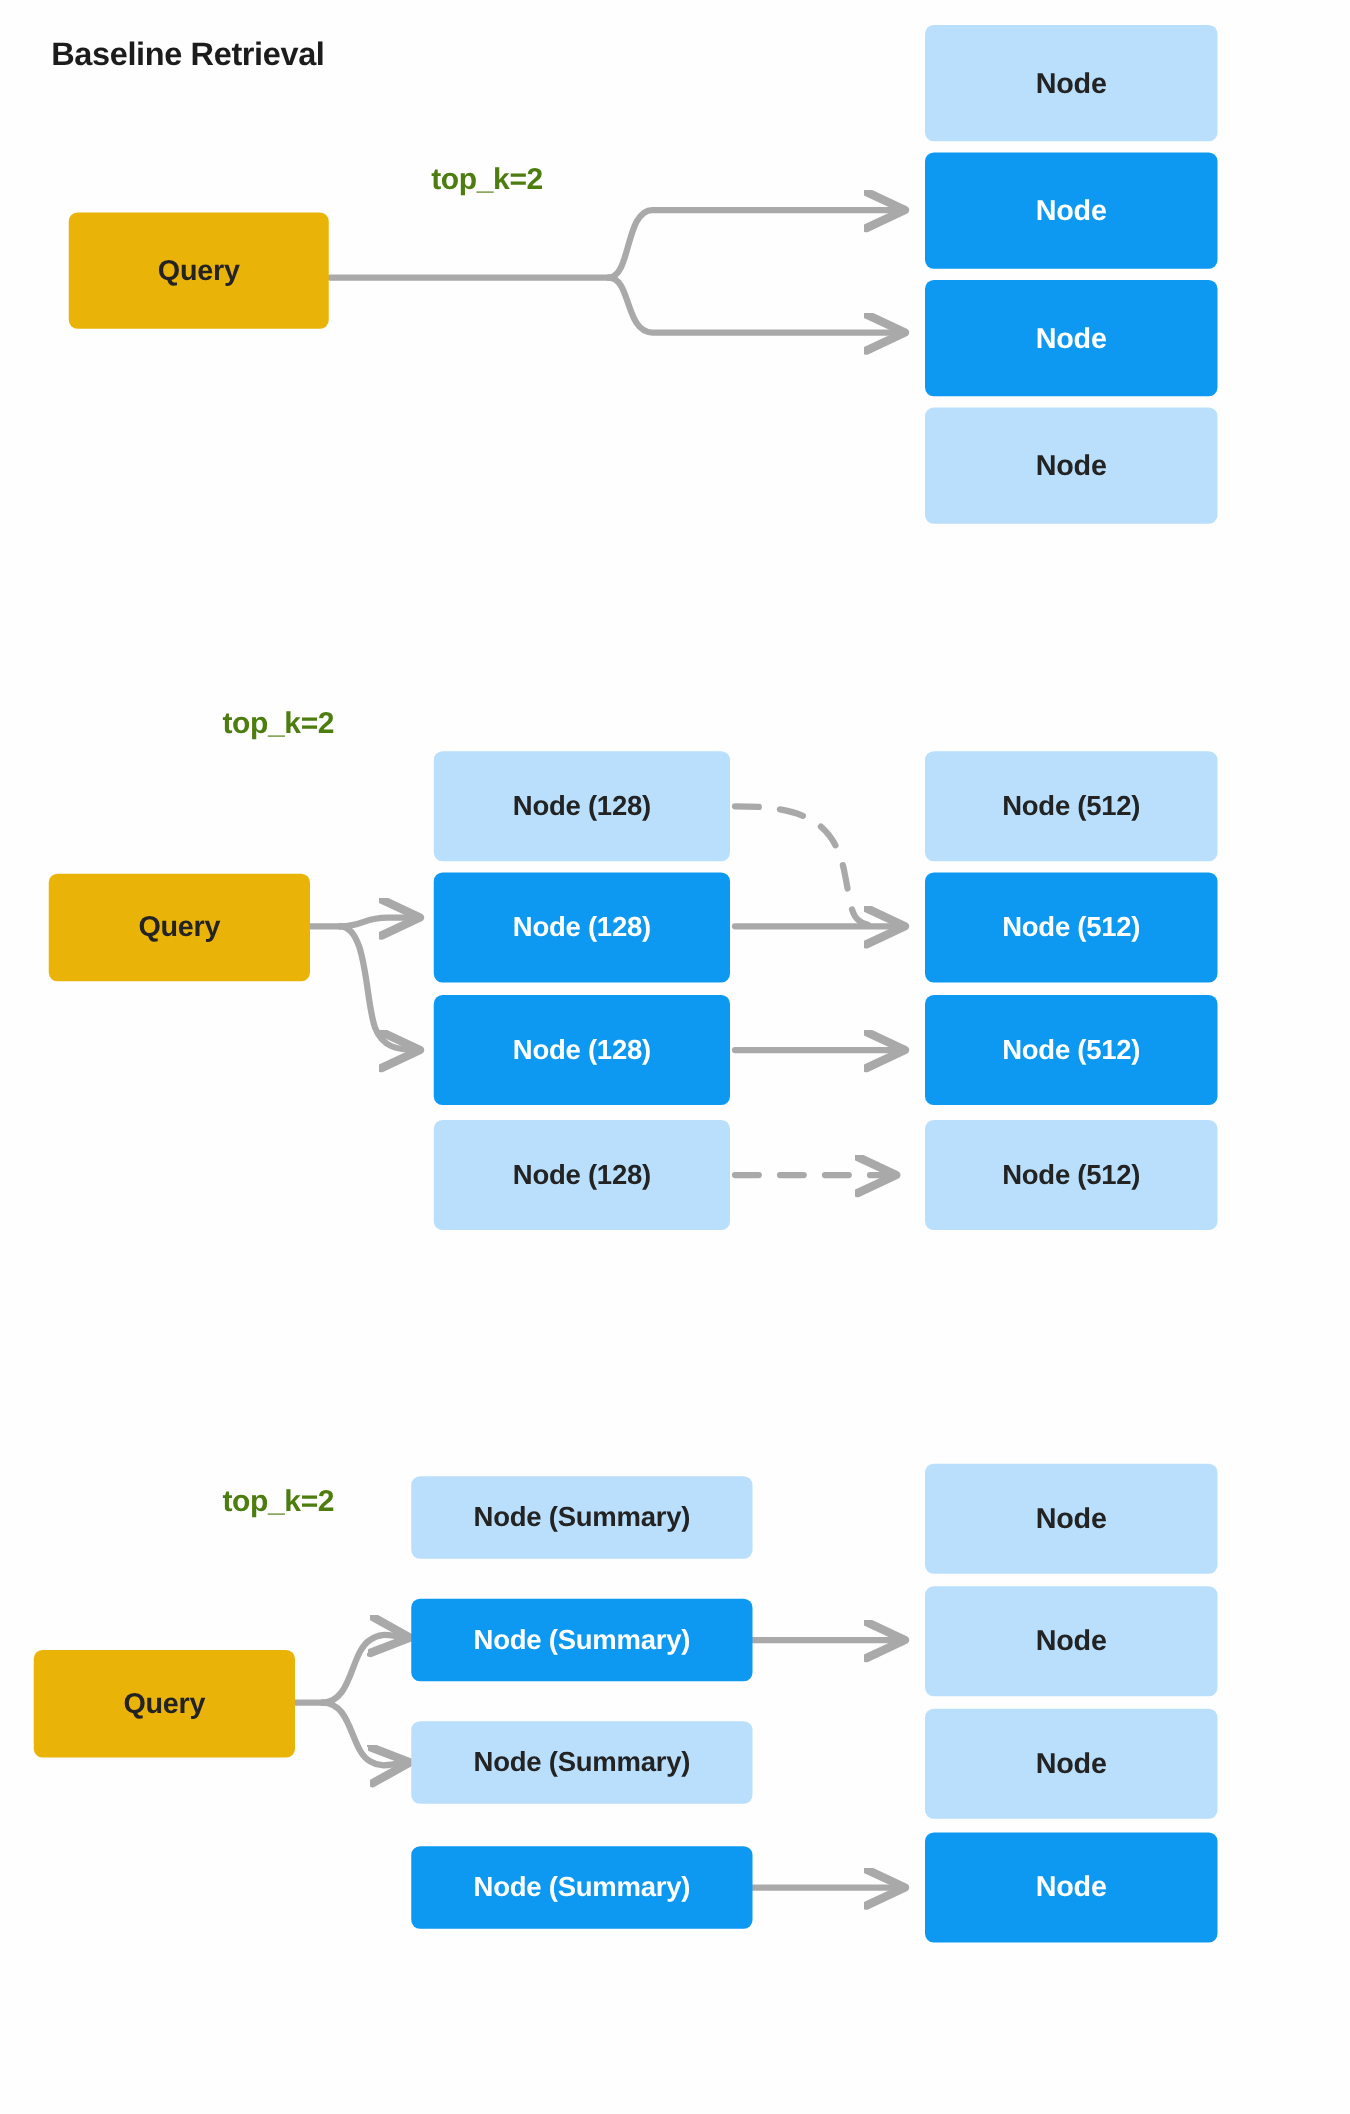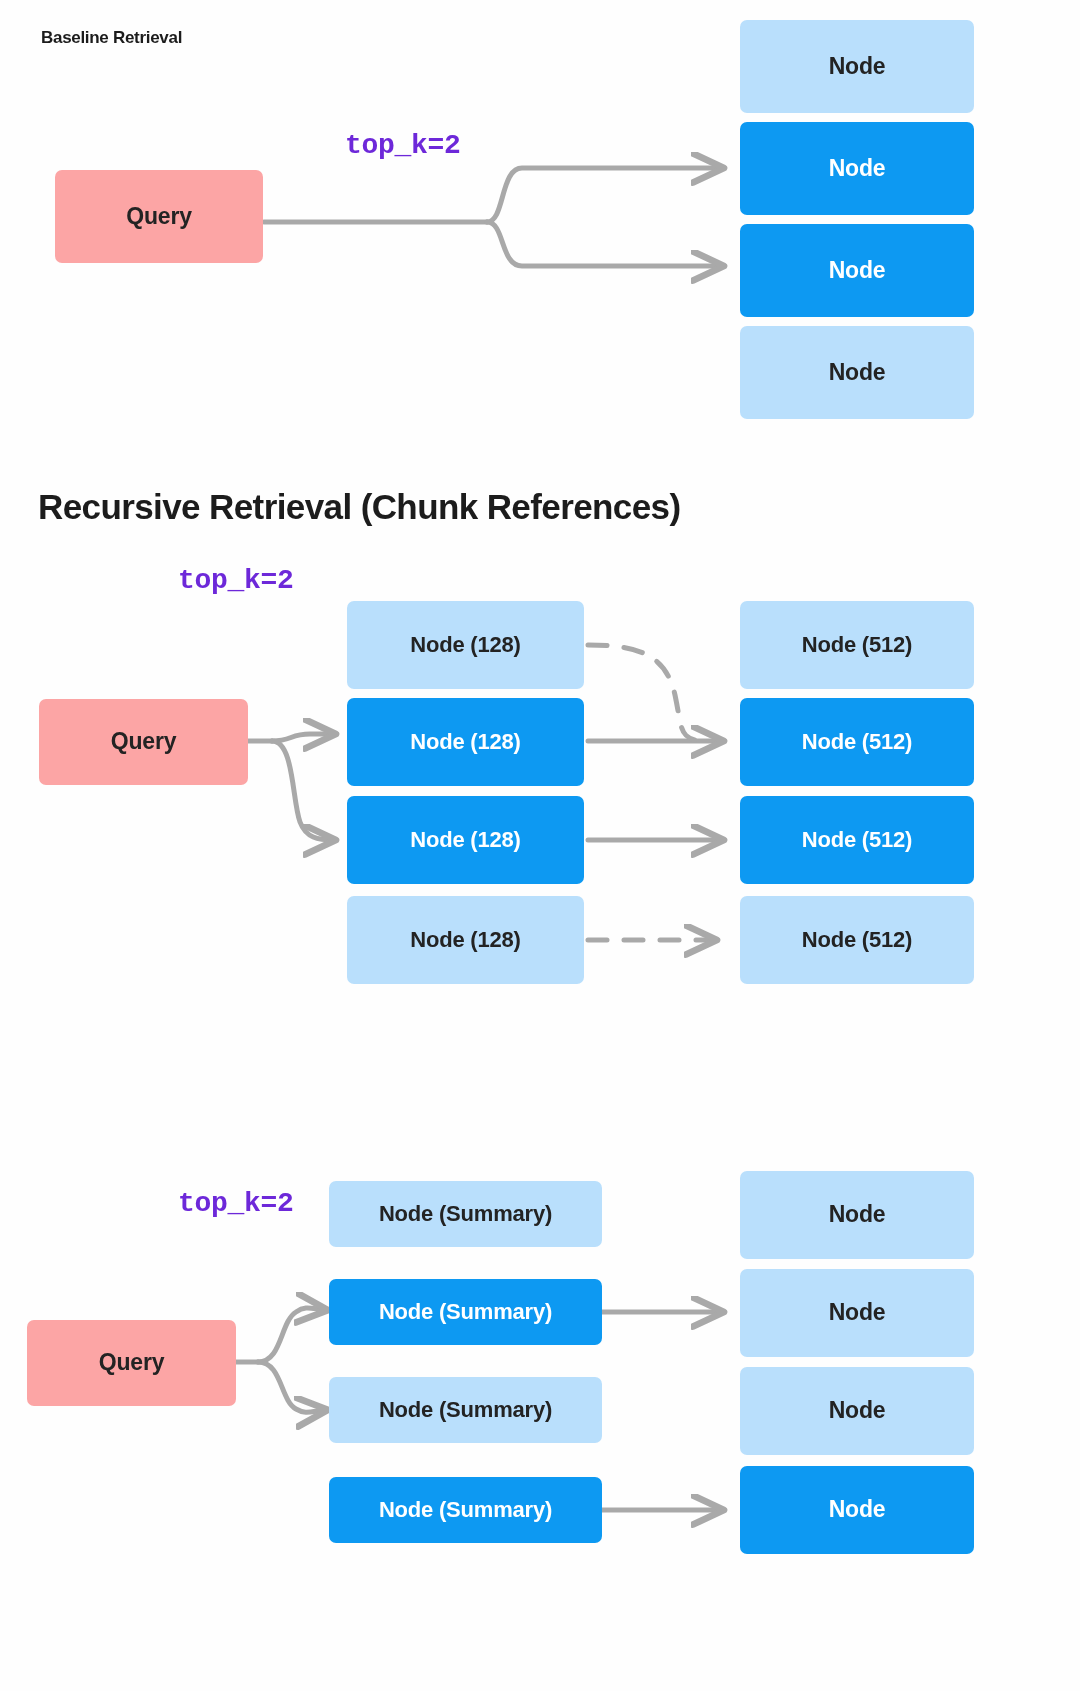--- a/index.html
+++ b/index.html
@@ -36,40 +36,39 @@
   }
   .node-dim {
     background: #b9dffc;
     color: #232323;
   }
   .node-hot {
     background: #0d99f2;
     color: #ffffff;
   }
   .query {
-    background: #fca5a5;
+    background: #eab308;
     color: #232323;
   }
   .sect-title {
     position: absolute;
     font-weight: bold;
     color: #1c1c1c;
     letter-spacing: -0.6px;
     white-space: nowrap;
   }
-  .title-sm { font-size: 17px; letter-spacing: -0.3px; }
+  .title-sm { font-size: 26px; letter-spacing: -0.3px; }
   .title-lg { font-size: 35px; }
   .topk {
     position: absolute;
-    font-size: 28px;
+    font-size: 24px;
     font-weight: bold;
-    color: #6d28d9;
+    color: #4d7c0f;
     white-space: nowrap;
     letter-spacing: -0.3px;
-    font-family: Liberation Mono, monospace;
   }
 </style>
 </head>
 <body>
 
 <div id="stage">
 
   <svg class="svg-layer" viewBox="0 0 1080 1691">
     <defs>
       <marker id="ah" markerWidth="9" markerHeight="9" refX="6.2" refY="3.2" orient="auto" markerUnits="strokeWidth">
@@ -131,21 +130,20 @@
   <div class="box node-hot" style="left:740px; top:122px; width:234px; height:93px; font-size:23px;">
     <span>Node</span>
   </div>
   <div class="box node-hot" style="left:740px; top:224px; width:234px; height:93px; font-size:23px;">
     <span>Node</span>
   </div>
   <div class="box node-dim" style="left:740px; top:326px; width:234px; height:93px; font-size:23px;">
     <span>Node</span>
   </div>
 
-  <div class="sect-title title-lg" style="left:38px; top:487px;">Recursive Retrieval (Chunk References)</div>
 
   <div class="topk" style="left:178px; top:565px;">top_k=2</div>
 
   <div class="box query" style="left:39px; top:699px; width:209px; height:86px; font-size:23px;">
     <span>Query</span>
   </div>
 
   <div class="box node-dim" style="left:347px; top:601px; width:237px; height:88px; font-size:22px;">
     <span>Node (128)</span>
   </div>

